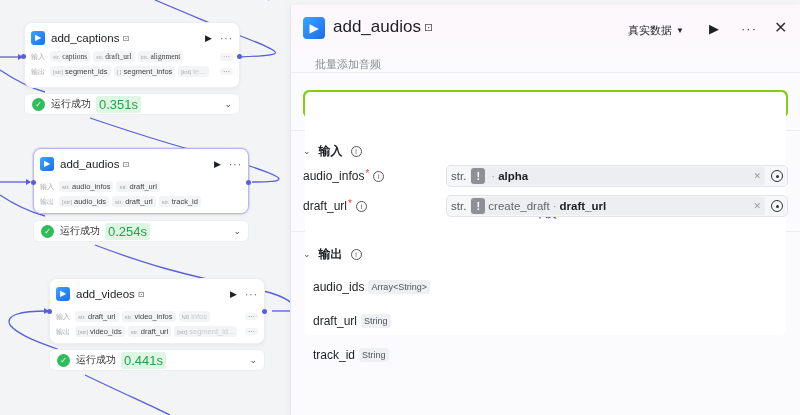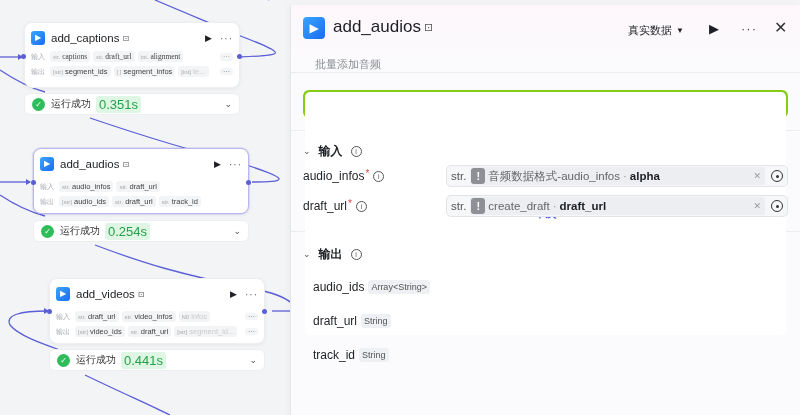--- a/index.html
+++ b/index.html
@@ -324,21 +324,20 @@
     <div class="var-row">
       <div class="var-name">
         <span>audio_infos</span>
         <span class="req">*</span>
         <span class="info">i</span>
       </div>
       <div class="var-val">
         <span class="type">str.</span>
         <div class="ref">
           <span class="warn">!</span>
-          <span class="src">音频数据格式-audio_infos</span>
           <span class="dot">·</span>
           <span class="field">alpha</span>
           <span class="clear">✕</span>
         </div>
         <span class="pick">
             <i></i>
           </span>
       </div>
     </div>
     <div class="var-row">

